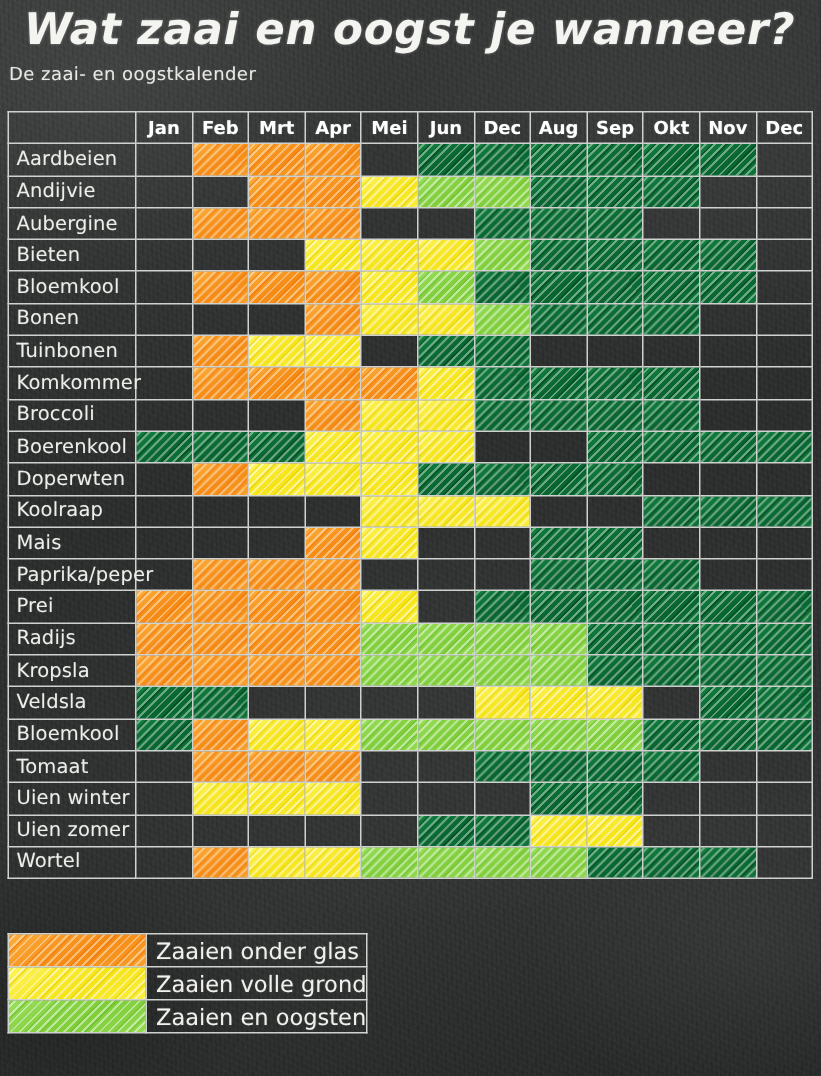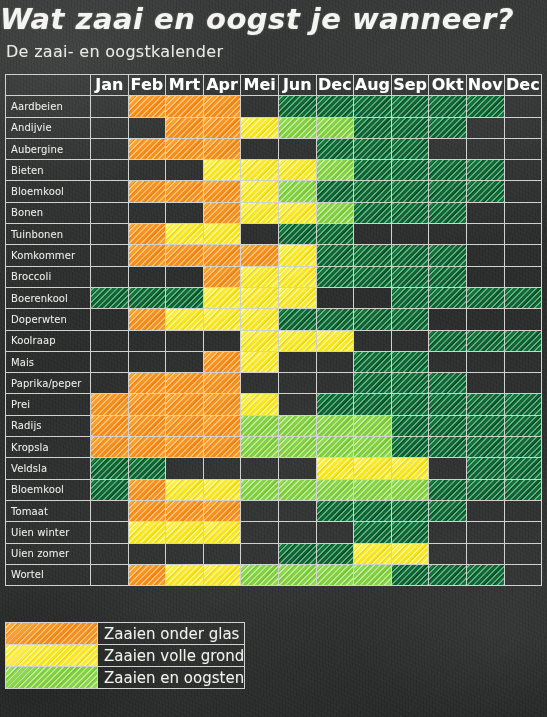--- a/index.html
+++ b/index.html
@@ -31,37 +31,37 @@
       linear-gradient(170deg, #3a3c3c 0%, #2c2e2e 45%, #333535 78%, #272929 100%);
   }
   #page {
     position: absolute;
     inset: 0;
   }
 
   
   .title {
     position: absolute;
-    left: 0;
+    left: 16px;
     top: 2px;
     width: 530px;
     font-family: "DejaVu Sans", sans-serif;
     font-size: 29px;
     font-weight: bold;
     font-style: italic;
     letter-spacing: 0.5px;
     color: #f4f4f0;
     text-shadow: 0 0 2px rgba(255,255,255,0.35);
     white-space: nowrap;
   }
   .subtitle {
     position: absolute;
     left: 6px;
     top: 42px;
-    font-size: 16px;
+    font-size: 12px;
     color: #e9e9e4;
     letter-spacing: 0.3px;
     text-shadow: 0 0 1px rgba(255,255,255,0.25);
     white-space: nowrap;
   }
 
   
   #cal {
     position: absolute;
     left: 5px;
@@ -73,29 +73,29 @@
   #cal th, #cal td {
     border: 1px solid #cfd2cf;
     padding: 0;
     height: 21.3px;
     box-sizing: border-box;
   }
   #cal th.corner { width: 85px; background: transparent; }
   #cal th.month {
     width: 37.6px;
     color: #ffffff;
-    font-size: 16px;
+    font-size: 12px;
     font-weight: bold;
     text-align: center;
     line-height: 20px;
     text-shadow: 0 0 1px rgba(255,255,255,0.3);
   }
   #cal td.veg {
     color: #eceee9;
-    font-size: 10px;
+    font-size: 13px;
     padding-left: 5px;
     white-space: nowrap;
     letter-spacing: 0.1px;
     text-shadow: 0 0 1px rgba(255,255,255,0.2);
   }
 
   
   .sw { display: block; width: 100%; height: 100%; }
   .sw-empty { background: transparent; }
   .sw-orange {

